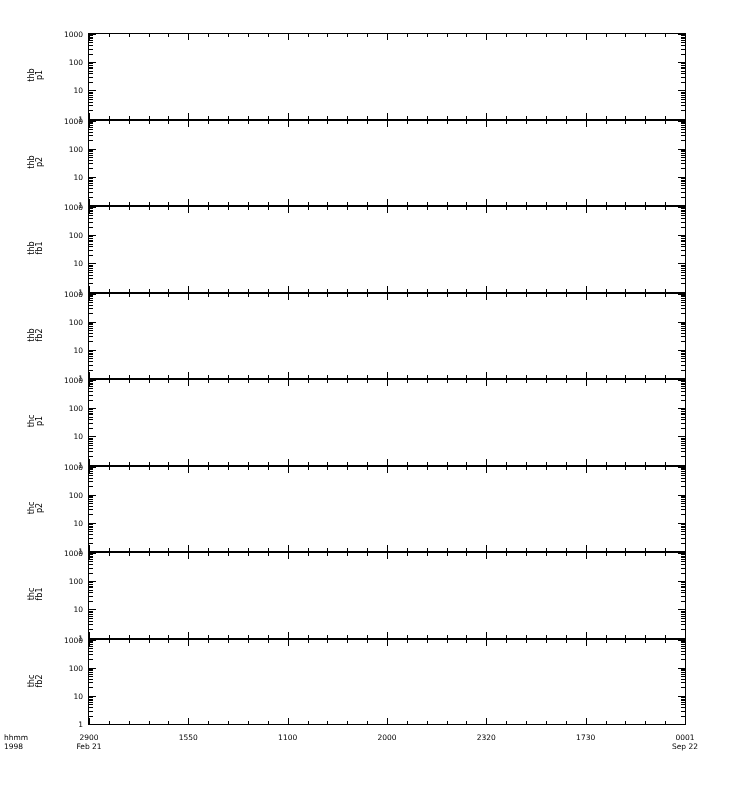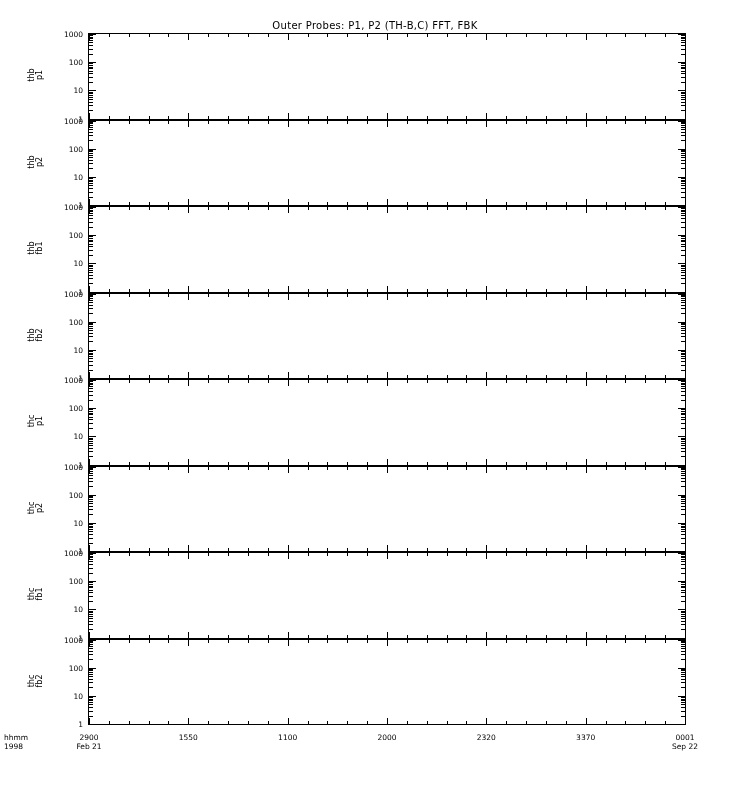--- a/index.html
+++ b/index.html
@@ -112,21 +112,20 @@
     font-size: 7.5px;
     line-height: 9px;
     white-space: nowrap;
   }
 </style>
 </head>
 <body>
 
 <div id="root">
 
-  <div class="title">Outer Probes: P1, P2 (TH-B,C) FFT, FBK</div>
 
   <div class="panels" id="panels">
       <div class="panel" style="top: 0px; height: 86.5px;">
         <div class="tick ytick-major-l" style="top: 0px;"></div>
         <div class="tick ytick-major-r" style="top: 0px;"></div>
         <div class="ylabel-num" style="top: 0px;">1000</div>
         <div class="tick ytick-major-l" style="top: 28.1667px;"></div>
         <div class="tick ytick-major-r" style="top: 28.1667px;"></div>
         <div class="ylabel-num" style="top: 28.1667px;">100</div>
         <div class="tick ytick-major-l" style="top: 56.3333px;"></div>
@@ -1159,21 +1158,21 @@
       <div class="xlab" style="left: 287.667px; top: 6px;">
         <div>1100</div>
       </div>
       <div class="xlab" style="left: 387px; top: 6px;">
         <div>2000</div>
       </div>
       <div class="xlab" style="left: 486.333px; top: 6px;">
         <div>2320</div>
       </div>
       <div class="xlab" style="left: 585.667px; top: 6px;">
-        <div>3370</div>
+        <div>1730</div>
       </div>
       <div class="xlab" style="left: 685px; top: 6px;">
         <div>0001</div>
         <span class="l2">Sep 22</span>
       </div>
     </div>
 
   <div class="corner-label">
     <div>hhmm</div>
     <div>1998</div>

